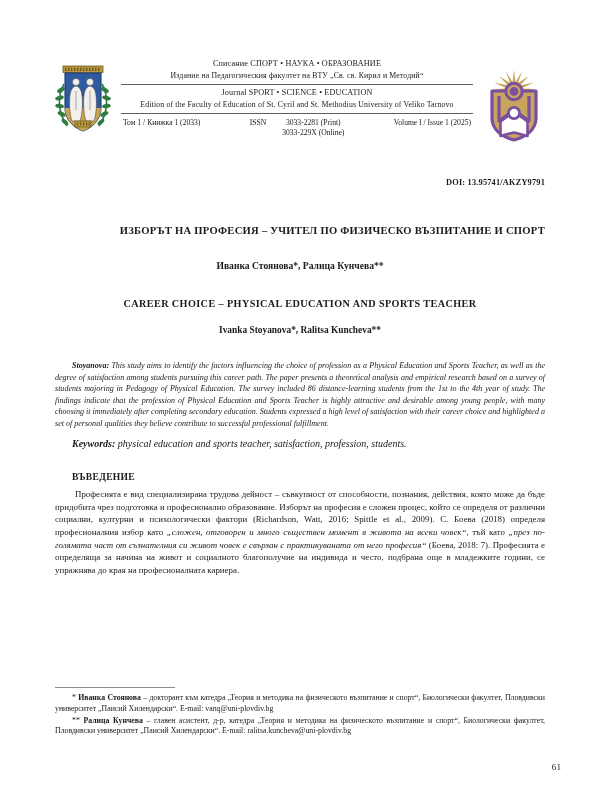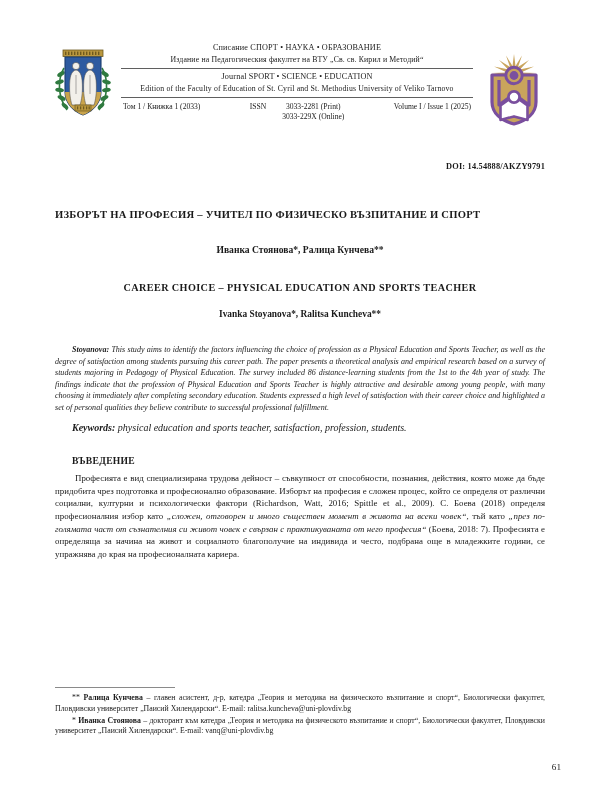--- a/index.html
+++ b/index.html
@@ -20,21 +20,21 @@
     width: 600px;
     height: 800px;
     box-sizing: border-box;
     padding: 0 55px;
   }
 
   
   .masthead {
     display: flex;
     align-items: flex-start;
-    padding-top: 42px;
+    padding-top: 58px;
     gap: 6px;
   }
   .crest-left, .crest-right {
     flex: 0 0 auto;
     width: 56px;
     height: 82px;
   }
   .crest-right { width: 62px; height: 86px; }
   .masthead-center {
     flex: 1 1 auto;
@@ -77,21 +77,21 @@
   .doi {
     text-align: right;
     font-size: 8.3px;
     font-weight: bold;
     margin-top: 34px;
     letter-spacing: .2px;
   }
 
   
   .title-bg {
-    text-align: left;
+    text-align: right;
     font-size: 10.6px;
     font-weight: bold;
     letter-spacing: .25px;
     margin-top: 38px;
     white-space: nowrap;
   }
   .authors-bg {
     text-align: center;
     font-size: 9.6px;
     font-weight: bold;
@@ -288,21 +288,21 @@
         <path d="M17.5 63.5 L31 53.6 L44.5 63.5 L44.5 78 L31 74.4 L17.5 78 Z" fill="#ffffff" stroke="#7a4f9e" stroke-width="2.6" stroke-linejoin="round"></path>
 
         <circle cx="31" cy="33.5" r="8.2" fill="#c9a45c" stroke="#7a4f9e" stroke-width="3"></circle>
         <circle cx="31" cy="33.5" r="4.4" fill="#7a4f9e"></circle>
 
         <circle cx="31" cy="55" r="5.6" fill="#ffffff" stroke="#7a4f9e" stroke-width="2.8"></circle>
       </svg>
     </div>
   </div>
 
-  <div class="doi">DOI: 14.54888/AKZY9791</div>
+  <div class="doi">DOI: 13.95741/AKZY9791</div>
 
   <div class="title-bg">ИЗБОРЪТ НА ПРОФЕСИЯ – УЧИТЕЛ ПО ФИЗИЧЕСКО ВЪЗПИТАНИЕ И СПОРТ</div>
   <div class="authors-bg">Иванка Стоянова*, Ралица Кунчева**</div>
   <div class="title-en">CAREER CHOICE – PHYSICAL EDUCATION AND SPORTS TEACHER</div>
   <div class="authors-en">Ivanka Stoyanova*, Ralitsa Kuncheva**</div>
 
   <div class="abstract">
     <b>Stoyanova:</b>
     <span>This study aims to identify the factors influencing the choice of profession as a Physical Education and Sports Teacher, as well as the degree of satisfaction among students pursuing this career path. The paper presents a theoretical analysis and empirical research based on a survey of students majoring in Pedagogy of Physical Education. The survey included 86 distance-learning students from the 1st to the 4th year of study. The findings indicate that the profession of Physical Education and Sports Teacher is highly attractive and desirable among young people, with many choosing it immediately after completing secondary education. Students expressed a high level of satisfaction with their career choice and highlighted a set of personal qualities they believe contribute to successful professional fulfillment.</span>
   </div>
@@ -312,23 +312,23 @@
   </div>
 
   <div class="section-head">ВЪВЕДЕНИЕ</div>
   <div class="body-par">
     <span>Професията е вид специализирана трудова дейност – съвкупност от способности, познания, действия, която може да бъде придобита чрез подготовка и професионално образование. Изборът на професия е сложен процес, който се определя от различни социални, културни и психологически фактори (Richardson, Watt, 2016; Spittle et al., 2009). С. Боева (2018) определя професионалния избор като </span><i>„сложен, отговорен и много съществен момент в живота на всеки човек“</i><span>, тъй като </span><i>„през по-голямата част от съзнателния си живот човек е свързан с практикуваната от него професия“</i><span> (Боева, 2018: 7). Професията е определяща за начина на живот и социалното благополучие на индивида и често, подбрана още в младежките години, се упражнява до края на професионалната кариера.</span>
   </div>
 
   <div class="footnote-area">
     <hr class="fn-rule">
     <div class="footnote">
+      <span>*</span>
+      <b>Иванка Стоянова</b><span> – докторант към катедра „Теория и методика на физическото възпитание и спорт“, Биологически факултет, Пловдивски университет „Паисий Хилендарски“. E-mail: vanq@uni-plovdiv.bg</span>
+    </div>
+    <div class="footnote">
       <span>**</span>
       <b>Ралица Кунчева</b><span> – главен асистент, д-р, катедра „Теория и методика на физическото възпитание и спорт“, Биологически факултет, Пловдивски университет „Паисий Хилендарски“. E-mail: ralitsa.kuncheva@uni-plovdiv.bg</span>
     </div>
-    <div class="footnote">
-      <span>*</span>
-      <b>Иванка Стоянова</b><span> – докторант към катедра „Теория и методика на физическото възпитание и спорт“, Биологически факултет, Пловдивски университет „Паисий Хилендарски“. E-mail: vanq@uni-plovdiv.bg</span>
-    </div>
   </div>
 
   <div class="page-number">61</div>
 </div>
 
 </body></html>

